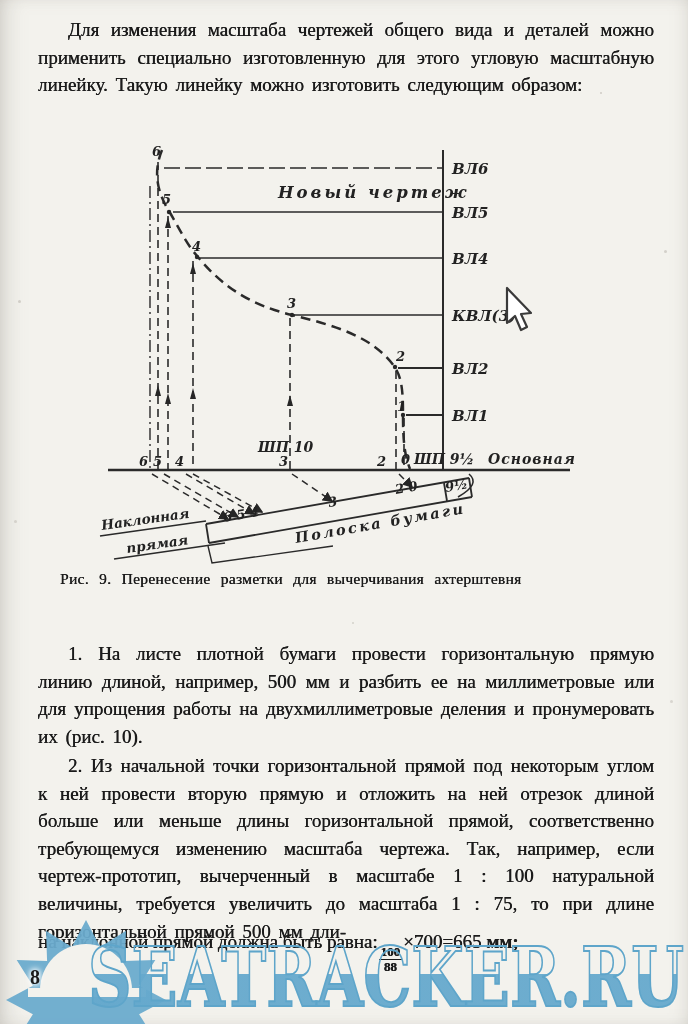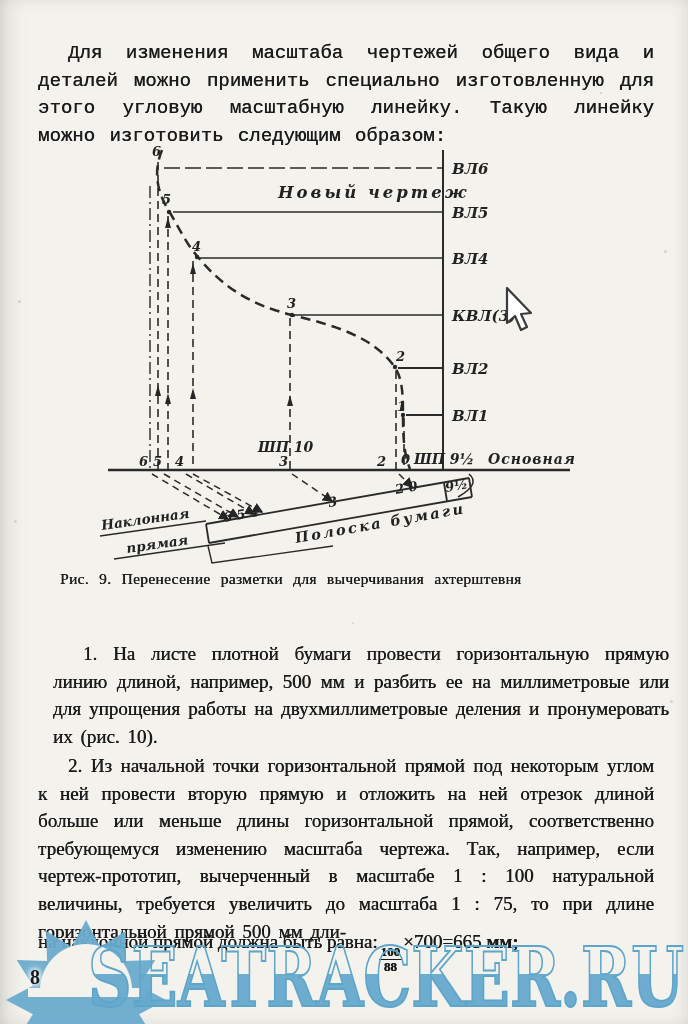--- a/index.html
+++ b/index.html
@@ -24,21 +24,21 @@
   .watermark{position:absolute;left:0;top:918px;width:592px;height:106px;z-index:3;pointer-events:none;}
   .pagenum{position:absolute;left:30px;top:966px;z-index:4;font-size:20px;font-weight:bold;
            text-shadow:0 0 4px #fff,0 0 7px #fff,0 0 9px #fff;}
   .speck{position:absolute;border-radius:50%;background:#8a857c;}
 </style>
 </head>
 <body>
 
 <div class="page">
 
-  <p class="body-text indent" style="left:38px;top:40px;width:616px;font-family:Liberation Mono, monospace;">Для изменения масштаба чертежей общего вида и деталей можно применить специально изготовленную для этого угловую масштабную линейку. Такую линейку можно изготовить следующим образом:</p>
+  <p class="body-text indent" style="left:38px;top:16px;width:616px;">Для изменения масштаба чертежей общего вида и деталей можно применить специально изготовленную для этого угловую масштабную линейку. Такую линейку можно изготовить следующим образом:</p>
 
   <div class="figure-wrap">
     <svg width="688" height="435" viewBox="0 135 688 435">
       <defs>
         <marker id="ah" viewBox="0 0 10 10" refX="8.5" refY="5" markerWidth="7" markerHeight="7" orient="auto-start-reverse">
           <path d="M0,0 L10,5 L0,10 z" fill="#262626"></path>
         </marker>
       </defs>
 
       <g stroke="#2a2a2a" fill="none">
@@ -147,21 +147,21 @@
         <text class="fig-label" x="396" y="494" font-size="13" transform="rotate(-10 396 494)">2 0</text>
         <text class="fig-label" x="446" y="492" font-size="13" transform="rotate(-10 446 492)">9½</text>
       </g>
 
       <polygon points="507,288 507,323 515,316 521,330 527,327 521,314 531,313" fill="#ffffff" stroke="#3a3a3a" stroke-width="2.2" stroke-linejoin="round"></polygon>
     </svg>
   </div>
 
   <div class="caption" style="left:60px;top:570px;width:560px;">Рис. 9. Перенесение разметки для вычерчивания ахтерштевня</div>
 
-  <p class="body-text indent" style="left:53px;top:640px;width:616px;">1. На листе плотной бумаги провести горизонтальную прямую линию длиной, например, 500 мм и разбить ее на миллиметровые или для упрощения работы на двухмиллиметровые деления и пронумеровать их (рис. 10).</p>
+  <p class="body-text indent" style="left:38px;top:640px;width:616px;">1. На листе плотной бумаги провести горизонтальную прямую линию длиной, например, 500 мм и разбить ее на миллиметровые или для упрощения работы на двухмиллиметровые деления и пронумеровать их (рис. 10).</p>
   <p class="body-text indent" style="left:38px;top:752px;width:616px;">2. Из начальной точки горизонтальной прямой под некоторым углом к ней провести вторую прямую и отложить на ней отрезок длиной больше или меньше длины горизонтальной прямой, соответственно требующемуся изменению масштаба чертежа. Так, например, если чертеж-прототип, вычерченный в масштабе 1 : 100 натуральной величины, требуется увеличить до масштаба 1 : 75, то при длине горизонтальной прямой 500 мм дли-</p>
 
   <div class="formula-line" style="left:38px;top:928px;">
     <span>на наклонной прямой должна быть равна:</span><span class="frac">
         <span class="num">100</span>
         <span>88</span>
       </span><span>×700=665 </span><span class="unit">мм;</span>
   </div>
 
   <div class="speck" style="left:18px;top:300px;width:3px;height:3px;opacity:.3;"></div>

